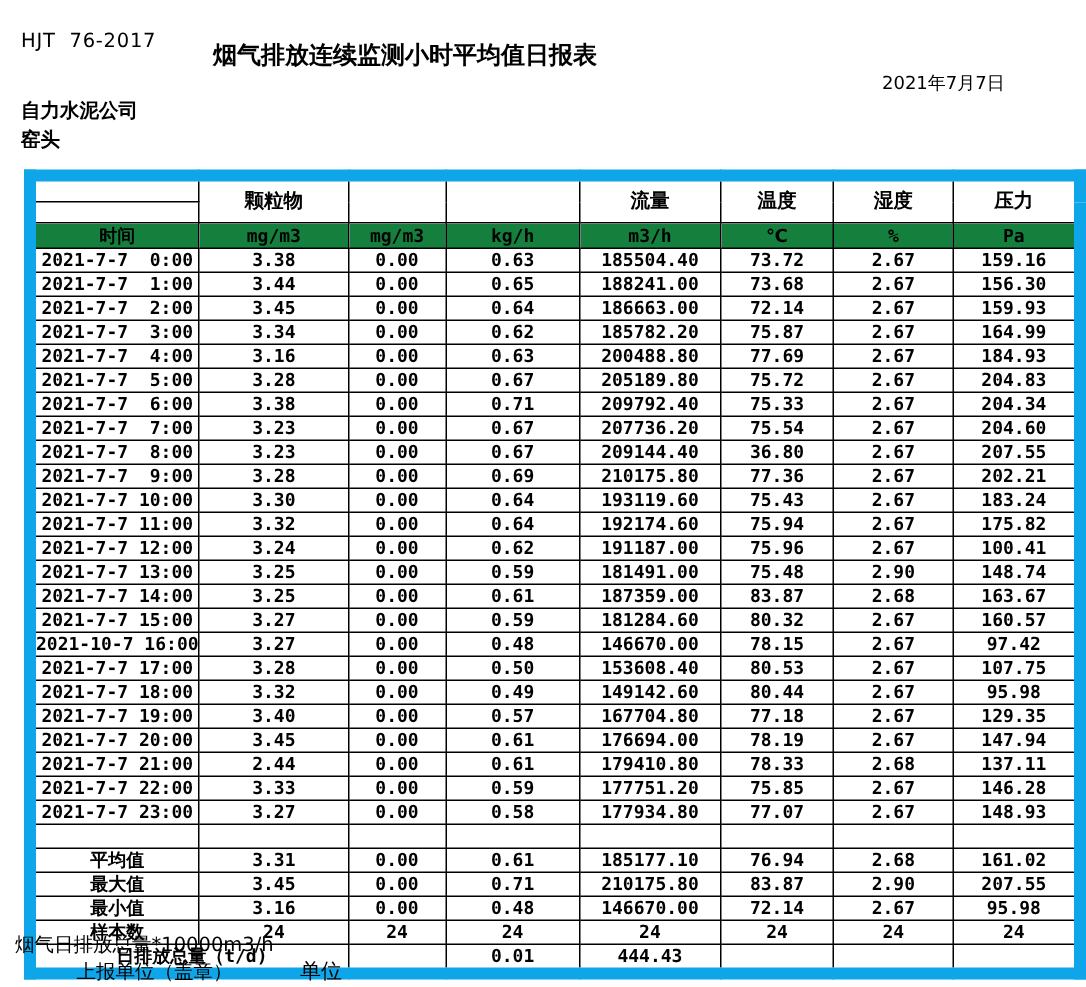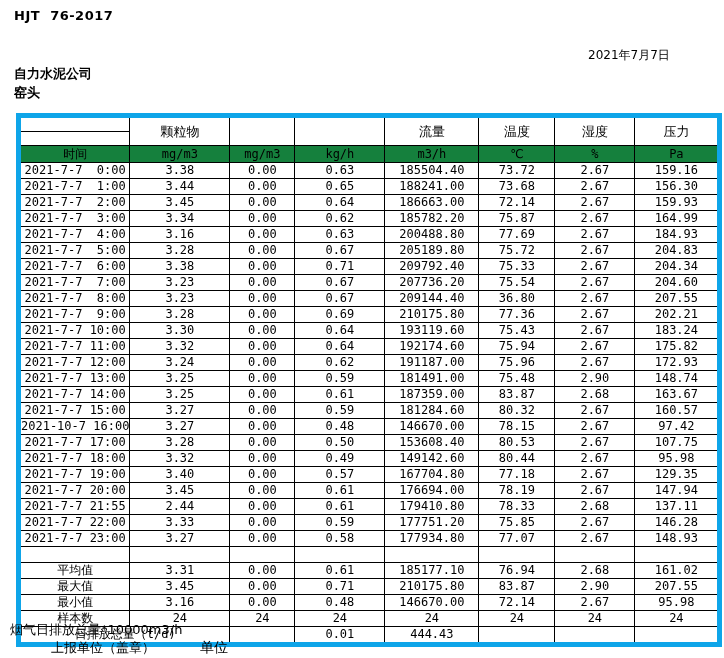--- a/index.html
+++ b/index.html
@@ -2,30 +2,31 @@
 <html><head>
 <meta charset="utf-8">
 <style>
   html,body { margin:0; padding:0; background:#ffffff; }
   .sheet {
     position:relative; width:724px; height:658px; background:#ffffff;
     color:#000; font-family:"DejaVu Sans","Liberation Sans",sans-serif;
     overflow:hidden;
   }
   .abs { position:absolute; white-space:pre; }
-  .standard { left:14px; top:8px; font-size:13px; font-weight:bold; letter-spacing:0.5px; }
+  .standard { left:14px; top:20px; font-size:13px; font-weight:normal; letter-spacing:0.5px; }
   .title { left:0; top:27px; width:540px; text-align:center; font-size:16px; font-weight:bold; }
   .date { left:588px; top:47px; font-size:12px; }
   .company { left:14px; top:65px; font-size:13px; font-weight:bold; }
   .site { left:14px; top:84px; font-size:13px; font-weight:bold;text-align:right; }
 
   table.report {
     position:absolute; left:16px; top:113px;
     border-collapse:collapse; table-layout:fixed;
-    border:5px solid #0ea5e9;
+    border:8px solid #0ea5e9;
+    font-weight:bold;
   }
   table.report td {
     border:1px solid #000;
     font-family:"DejaVu Sans Mono","Liberation Mono","DejaVu Sans",monospace;
     font-size:12px; line-height:13px; height:15px;
     text-align:center; vertical-align:middle;
     padding:0; overflow:hidden; white-space:pre;
   }
   tr.band td { height:13px; font-size:13px; font-family:"DejaVu Sans","Liberation Sans",sans-serif; }
   tr.units td { background:#15803d; height:16px; font-size:12px; }
@@ -34,20 +35,21 @@
   .footnote { left:10px; top:621px; font-size:13px; }
   .reportunit { left:10px; top:639px; font-size:13px;margin-left:41px; }
   .unitlabel { left:200px; top:639px; font-size:14px; }
 </style>
 </head>
 <body>
 
 <div class="sheet">
 
   <div class="abs standard">HJT  76-2017</div>
+  <div class="abs title">烟气排放连续监测小时平均值日报表</div>
   <div class="abs date">2021年7月7日</div>
   <div class="abs company">自力水泥公司</div>
   <div class="abs site">窑头</div>
 
   <table class="report">
     <colgroup>
       <col style="width:101px">
         <col style="width:100px">
         <col style="width:65px">
         <col style="width:90px">
@@ -203,21 +205,21 @@
           <td>175.82</td>
         </tr>
         <tr>
           <td>2021-7-7 12:00</td>
           <td>3.24</td>
           <td>0.00</td>
           <td>0.62</td>
           <td>191187.00</td>
           <td>75.96</td>
           <td>2.67</td>
-          <td>172.93</td>
+          <td>100.41</td>
         </tr>
         <tr>
           <td>2021-7-7 13:00</td>
           <td>3.25</td>
           <td>0.00</td>
           <td>0.59</td>
           <td>181491.00</td>
           <td>75.48</td>
           <td>2.90</td>
           <td>148.74</td>
@@ -286,21 +288,21 @@
           <td>2021-7-7 20:00</td>
           <td>3.45</td>
           <td>0.00</td>
           <td>0.61</td>
           <td>176694.00</td>
           <td>78.19</td>
           <td>2.67</td>
           <td>147.94</td>
         </tr>
         <tr>
-          <td>2021-7-7 21:55</td>
+          <td>2021-7-7 21:00</td>
           <td>2.44</td>
           <td>0.00</td>
           <td>0.61</td>
           <td>179410.80</td>
           <td>78.33</td>
           <td>2.68</td>
           <td>137.11</td>
         </tr>
         <tr>
           <td>2021-7-7 22:00</td>

